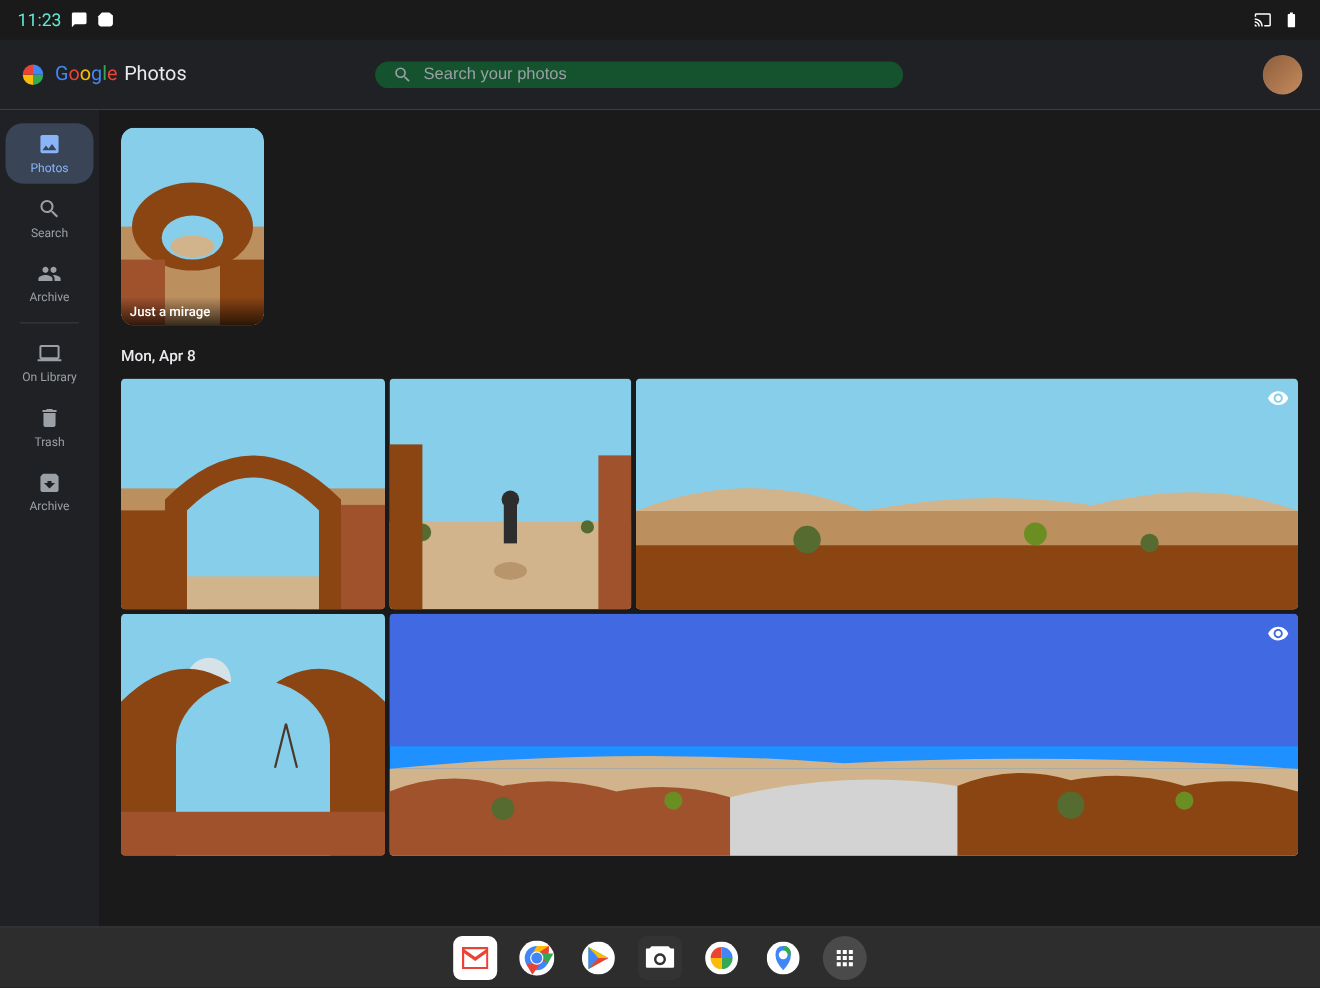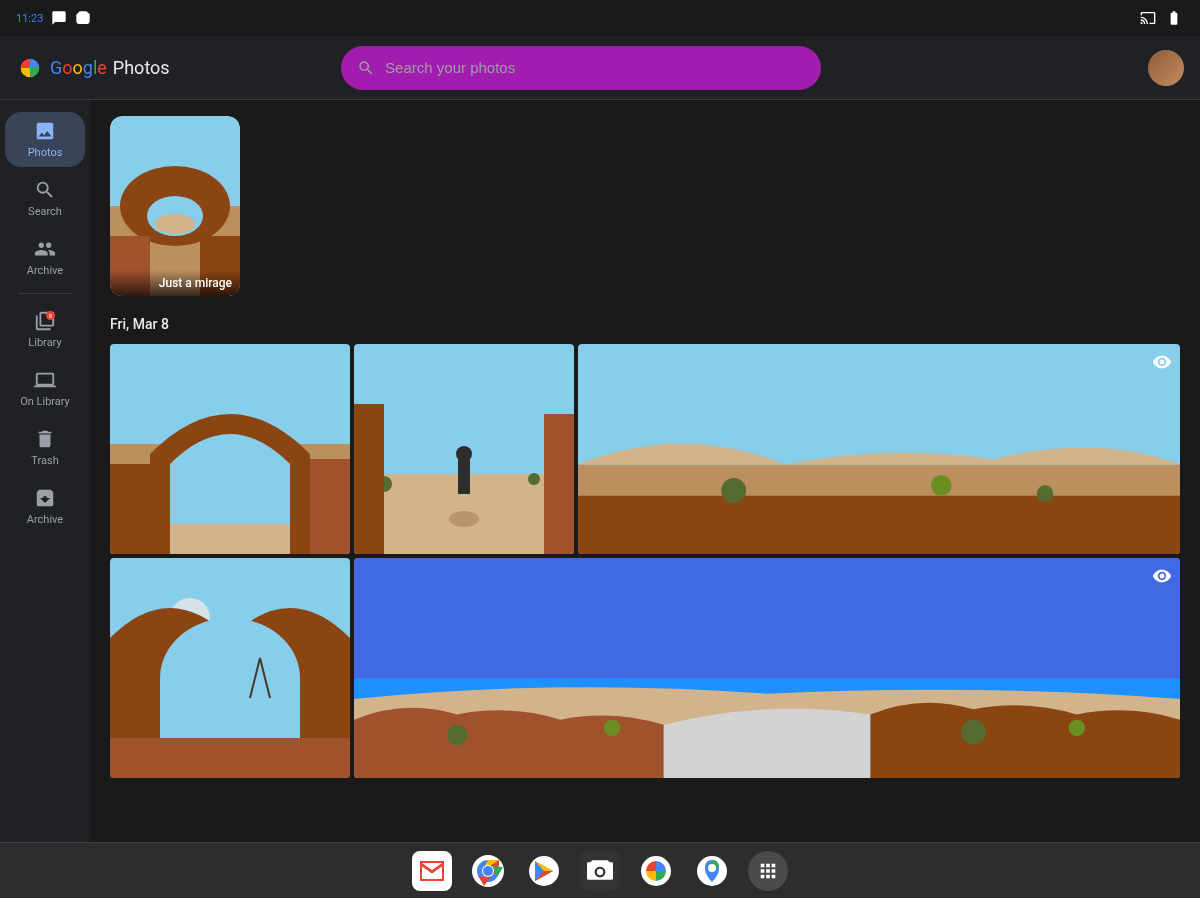--- a/index.html
+++ b/index.html
@@ -18,22 +18,22 @@
       background: #1a1a1a;
       display: flex;
       align-items: center;
       justify-content: space-between;
       padding: 0 16px;
     }
     .status-left {
       display: flex;
       align-items: center;
       gap: 8px;
-      font-size: 11px;
-      color: #3b82f6;
+      font-size: 16px;
+      color: #5eead4;
     }
     .status-right {
       display: flex;
       align-items: center;
       gap: 8px;
       font-size: 13px;
       color: #fff;
     }
 
     
@@ -57,22 +57,22 @@
     }
     
     .g-blue { color: #4285F4; }
     .g-red { color: #EA4335; }
     .g-yellow { color: #FBBC05; }
     .g-green { color: #34A853; }
 
     .search-bar {
       flex: 1;
       max-width: 480px;
-      height: 44px;
-      background: #a21caf;
+      height: 24px;
+      background: #14532d;
       border-radius: 24px;
       display: flex;
       align-items: center;
       padding: 0 16px;
       gap: 10px;
       margin: 0 auto;
     }
     .search-bar input {
       background: transparent;
       border: none;
@@ -159,21 +159,20 @@
     
     .album-section {
       margin-bottom: 20px;
     }
     .album-card {
       width: 130px;
       border-radius: 12px;
       overflow: hidden;
       cursor: pointer;
       position: relative;
-      text-align: right;
     }
     .album-thumbnail {
       width: 130px;
       height: 180px;
       position: relative;
       border-radius: 12px;
       overflow: hidden;
     }
     .album-title {
       position: absolute;
@@ -312,29 +311,20 @@
 
     <div class="sidebar-item">
       <svg width="22" height="22" viewBox="0 0 24 24" fill="#9aa0a6">
         <path d="M16 11c1.66 0 2.99-1.34 2.99-3S17.66 5 16 5c-1.66 0-3 1.34-3 3s1.34 3 3 3zm-8 0c1.66 0 2.99-1.34 2.99-3S9.66 5 8 5C6.34 5 5 6.34 5 8s1.34 3 3 3zm0 2c-2.33 0-7 1.17-7 3.5V19h14v-2.5c0-2.33-4.67-3.5-7-3.5zm8 0c-.29 0-.62.02-.97.05 1.16.84 1.97 1.97 1.97 3.45V19h6v-2.5c0-2.33-4.67-3.5-7-3.5z"></path>
       </svg>
       <span>Archive</span>
     </div>
 
     <div class="sidebar-divider"></div>
 
-    <div class="sidebar-item">
-      <svg width="22" height="22" viewBox="0 0 24 24" fill="#9aa0a6">
-        <path d="M4 6H2v14c0 1.1.9 2 2 2h14v-2H4V6zm16-4H8c-1.1 0-2 .9-2 2v12c0 1.1.9 2 2 2h12c1.1 0 2-.9 2-2V4c0-1.1-.9-2-2-2zm0 14H8V4h12v12z"></path>
-
-        <circle cx="18" cy="6" r="5" fill="#EA4335"></circle>
-        <text x="18" y="9" text-anchor="middle" font-size="6" fill="white">8</text>
-      </svg>
-      <span>Library</span>
-    </div>
 
     <div class="sidebar-item">
       <svg width="22" height="22" viewBox="0 0 24 24" fill="#9aa0a6">
         <path d="M20 18c1.1 0 1.99-.9 1.99-2L22 6c0-1.1-.9-2-2-2H4c-1.1 0-2 .9-2 2v10c0 1.1.9 2 2 2H0v2h24v-2h-4zM4 6h16v10H4V6z"></path>
       </svg>
       <span>On Library</span>
     </div>
 
 
     <div class="sidebar-item">
@@ -373,21 +363,21 @@
             <rect x="90" y="120" width="40" height="60" fill="#8B4513"></rect>
 
             <ellipse cx="65" cy="108" rx="20" ry="10" fill="#D2B48C"></ellipse>
           </svg>
           <div class="album-title">Just a mirage</div>
         </div>
       </div>
     </div>
 
     <div class="photos-section">
-      <div class="date-label">Fri, Mar 8</div>
+      <div class="date-label">Mon, Apr 8</div>
 
       <div class="photos-grid">
 
         <div class="photo-cell" style="grid-row: 1; grid-column: 1;">
           <svg width="100%" height="100%" viewBox="0 0 240 210" preserveAspectRatio="xMidYMid slice">
             <rect width="240" height="210" fill="#87CEEB"></rect>
             <rect y="100" width="240" height="110" fill="#BC8F5F"></rect>
             <rect y="120" width="80" height="90" fill="#8B4513"></rect>
             <rect x="160" y="115" width="80" height="95" fill="#A0522D"></rect>
 

